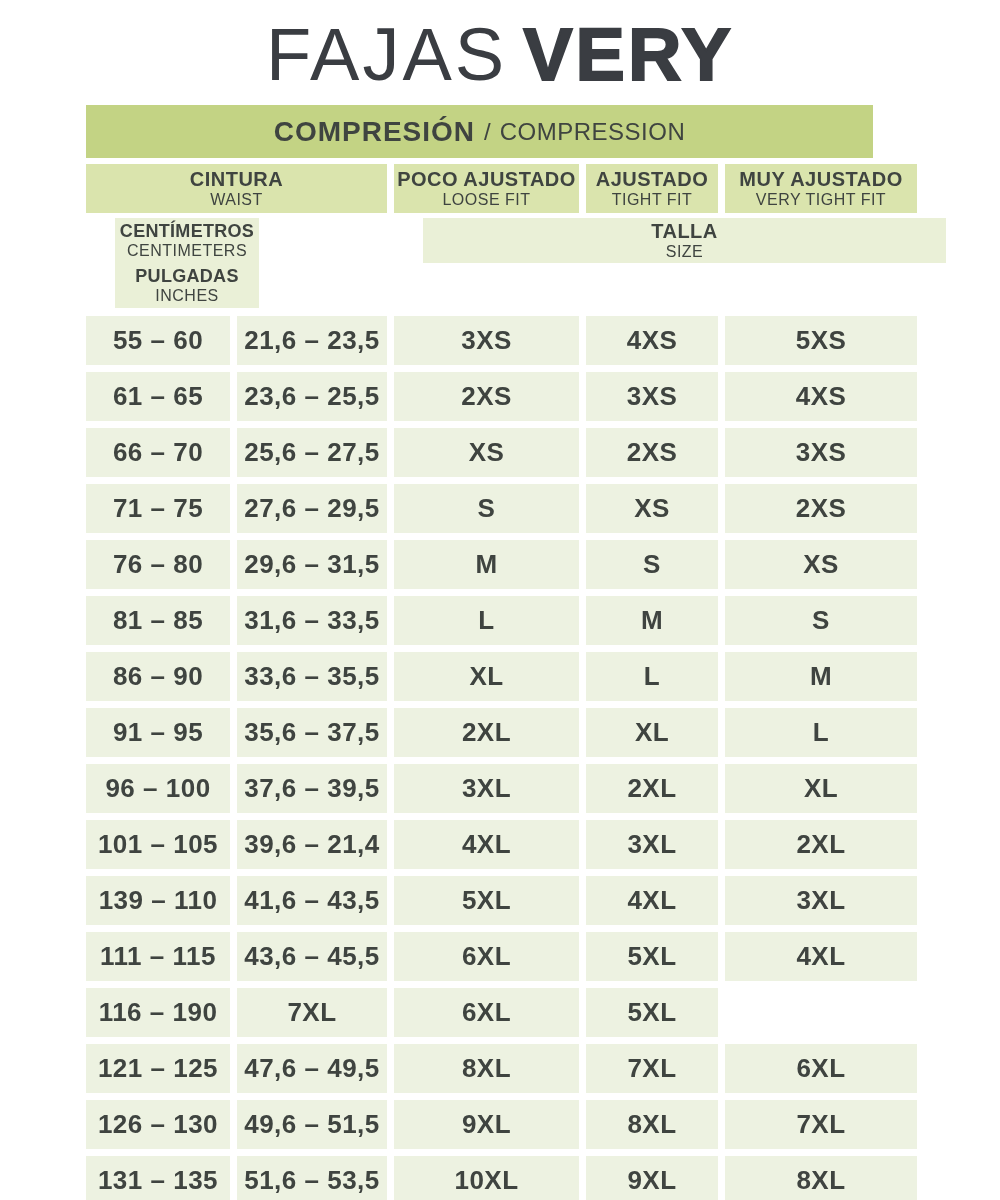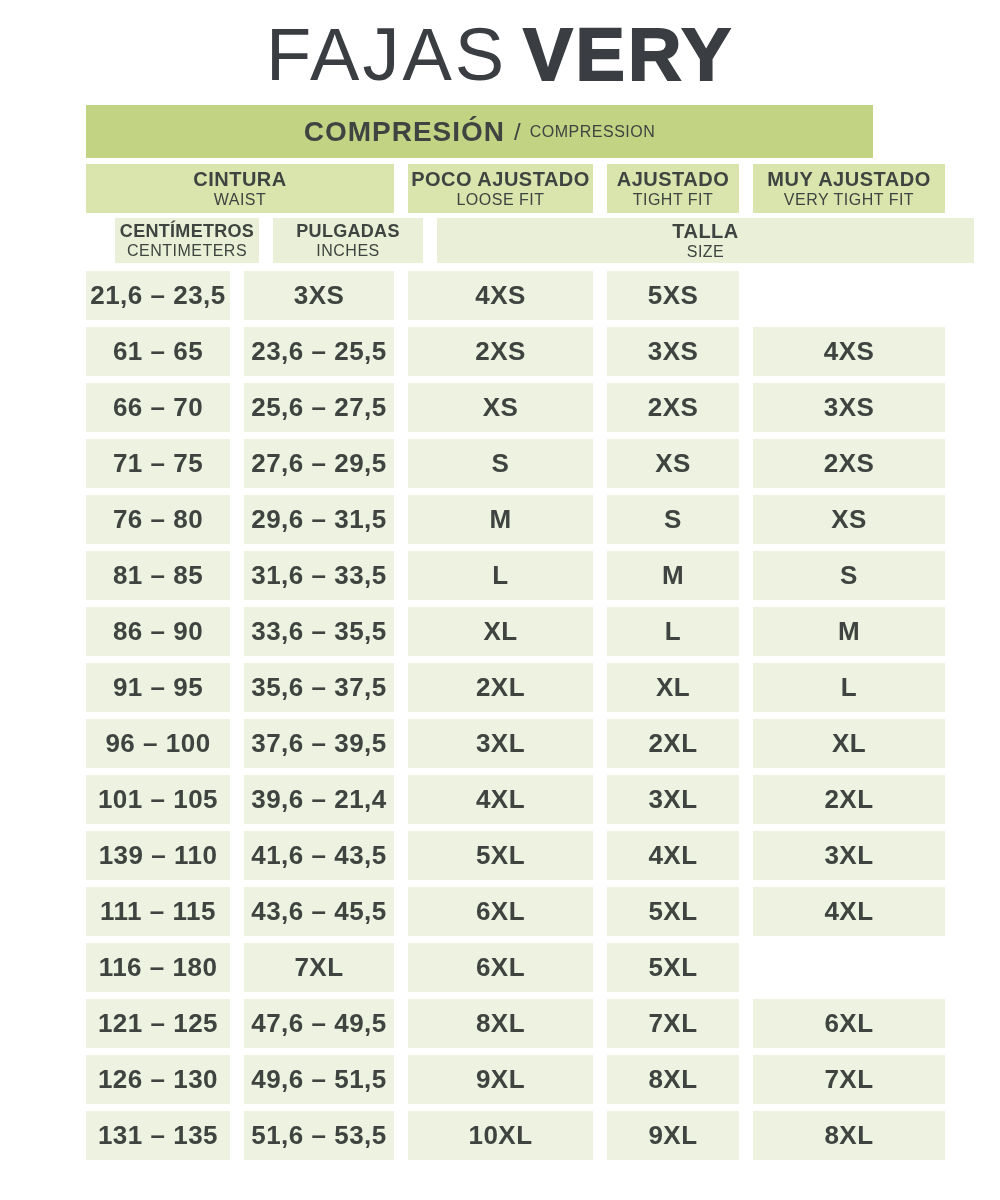--- a/index.html
+++ b/index.html
@@ -32,31 +32,31 @@
   }
   .t-light{ font-weight:400; }
   .t-bold{ font-weight:700; margin-left:16px; -webkit-text-stroke:2px currentColor; }
 
   
   .chart{ width:787px; margin:13px 0 0 86px; }
 
   .grid{
     display:grid;
     grid-template-columns:144px 150px 185px 132px 192px;
-    column-gap:14px;
+    column-gap:7px;
   }
 
   .banner{
     height:53px; background:var(--banner-green);
     display:flex; align-items:center; justify-content:center;
     gap:9px; margin-bottom:6px;
   }
   .banner-es{ font-size:28px; font-weight:700; letter-spacing:1px; }
   .banner-sep{ font-size:24px; font-weight:400; }
-  .banner-en{ font-size:16px; font-weight:400; letter-spacing:0.5px; }
+  .banner-en{ font-size:24px; font-weight:400; letter-spacing:0.5px; }
 
   .hdr-cell{
     display:flex; flex-direction:column; align-items:center; justify-content:center;
     text-align:center; line-height:1.15;
   }
   .fit-row{ margin-bottom:5px; }
   .fit-row .hdr-cell{ height:49px; background:var(--fit-header-green); }
   .es-lg{ font-size:20px; font-weight:700; letter-spacing:0.5px; }
   .en-sm{ font-size:16px; font-weight:400; letter-spacing:0.5px; }
 
@@ -110,32 +110,33 @@
         <span class="es-lg">MUY AJUSTADO</span>
         <span class="en-sm">VERY TIGHT FIT</span>
       </div>
     </div>
 
     <div class="grid unit-row">
       <div class="hdr-cell">
         <span class="es-md">CENTÍMETROS</span>
         <span class="en-sm">CENTIMETERS</span>
       </div>
-      <div class="hdr-cell">
-        <span class="es-md">PULGADAS</span>
-        <span class="en-sm">INCHES</span>
-      </div>
       <div class="hdr-cell span-size">
         <span class="es-talla">TALLA</span>
         <span class="en-sm">SIZE</span>
       </div>
+      <div class="hdr-cell">
+        <span class="es-md">PULGADAS</span>
+        <span class="en-sm">INCHES</span>
+      </div>
     </div>
 
     <div>
   <div class="grid row">
+    <div class="cell">55 – 60</div>
     <div class="cell">21,6 – 23,5</div>
     <div class="cell">3XS</div>
     <div class="cell">4XS</div>
     <div class="cell">5XS</div>
   </div>
 
   <div class="grid row">
     <div class="cell">61 – 65</div>
     <div class="cell">23,6 – 25,5</div>
     <div class="cell">2XS</div>
@@ -217,21 +218,21 @@
 
   <div class="grid row">
     <div class="cell">111 – 115</div>
     <div class="cell">43,6 – 45,5</div>
     <div class="cell">6XL</div>
     <div class="cell">5XL</div>
     <div class="cell">4XL</div>
   </div>
 
   <div class="grid row">
-    <div class="cell">116 – 180</div>
+    <div class="cell">116 – 190</div>
     <div class="cell">7XL</div>
     <div class="cell">6XL</div>
     <div class="cell">5XL</div>
   </div>
 
   <div class="grid row">
     <div class="cell">121 – 125</div>
     <div class="cell">47,6 – 49,5</div>
     <div class="cell">8XL</div>
     <div class="cell">7XL</div>

